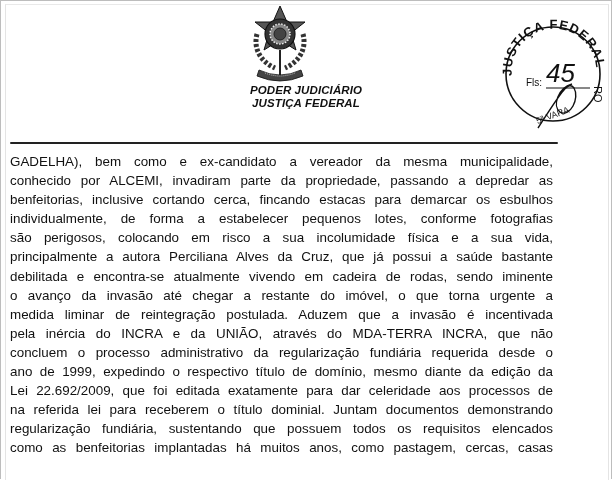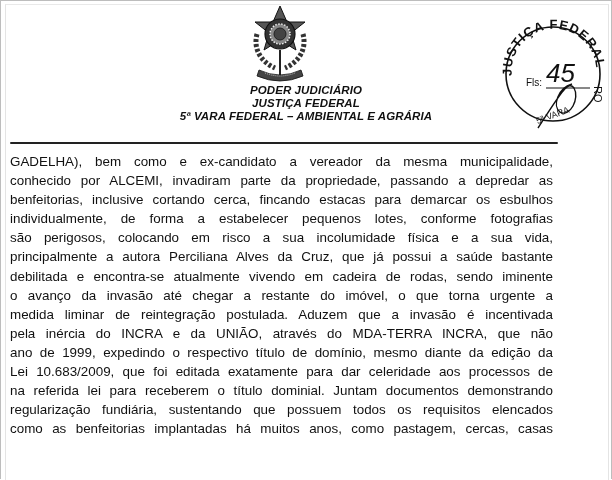--- a/index.html
+++ b/index.html
@@ -35,21 +35,20 @@
     <line x1="35" y1="46" x2="35" y2="72" stroke="#222" stroke-width="2"></line>
 
     <path d="M14,66 Q35,76 56,66 L58,72 Q35,82 12,72 Z" fill="#444" stroke="#111" stroke-width="0.8"></path>
     <path d="M20,69 Q35,75 50,69" stroke="#ddd" stroke-width="0.8" stroke-dasharray="1 1"></path>
   </g>
 </svg>
 
 <div class="header">
   <div>PODER JUDICIÁRIO</div>
   <div>JUSTIÇA FEDERAL</div>
-  <div>5ª VARA FEDERAL – AMBIENTAL E AGRÁRIA</div>
 </div>
 
 <svg class="stamp" viewBox="0 0 110 116">
   <defs>
     <path id="arcTop" d="M14,62 A42,42 0 0 1 98,52"></path>
     <path id="arcBottom" d="M36,104 A42,42 0 0 0 70,106"></path>
   </defs>
   <circle cx="55" cy="60" r="47" fill="none" stroke="#111" stroke-width="1.6"></circle>
   <text font-family="Liberation Sans, sans-serif" font-size="13" font-weight="bold" fill="#111" letter-spacing="1">
     <textPath href="#arcTop">JUSTIÇA FEDERAL</textPath>
@@ -68,19 +67,20 @@
   <span class="line">GADELHA), bem como e ex-candidato a vereador da mesma municipalidade,</span>
   <span class="line">conhecido por ALCEMI, invadiram parte da propriedade, passando a depredar as</span>
   <span class="line">benfeitorias, inclusive cortando cerca, fincando estacas para demarcar os esbulhos</span>
   <span class="line">individualmente, de forma a estabelecer pequenos lotes, conforme fotografias</span>
   <span class="line">são perigosos, colocando em risco a sua incolumidade física e a sua vida,</span>
   <span class="line">principalmente a autora Perciliana Alves da Cruz, que já possui a saúde bastante</span>
   <span class="line">debilitada e encontra-se atualmente vivendo em cadeira de rodas, sendo iminente</span>
   <span class="line">o avanço da invasão até chegar a restante do imóvel, o que torna urgente a</span>
   <span class="line">medida liminar de reintegração postulada. Aduzem que a invasão é incentivada</span>
   <span class="line">pela inércia do INCRA e da UNIÃO, através do MDA-TERRA INCRA, que não</span>
+  <span class="line">concluem o processo administrativo da regularização fundiária requerida desde o</span>
   <span class="line">ano de 1999, expedindo o respectivo título de domínio, mesmo diante da edição da</span>
-  <span class="line">Lei 10.683/2009, que foi editada exatamente para dar celeridade aos processos de</span>
+  <span class="line">Lei 22.692/2009, que foi editada exatamente para dar celeridade aos processos de</span>
   <span class="line">na referida lei para receberem o título dominial. Juntam documentos demonstrando</span>
   <span class="line">regularização fundiária, sustentando que possuem todos os requisitos elencados</span>
   <span class="line">como as benfeitorias implantadas há muitos anos, como pastagem, cercas, casas</span>
 
 </div>
 
 </body></html>

